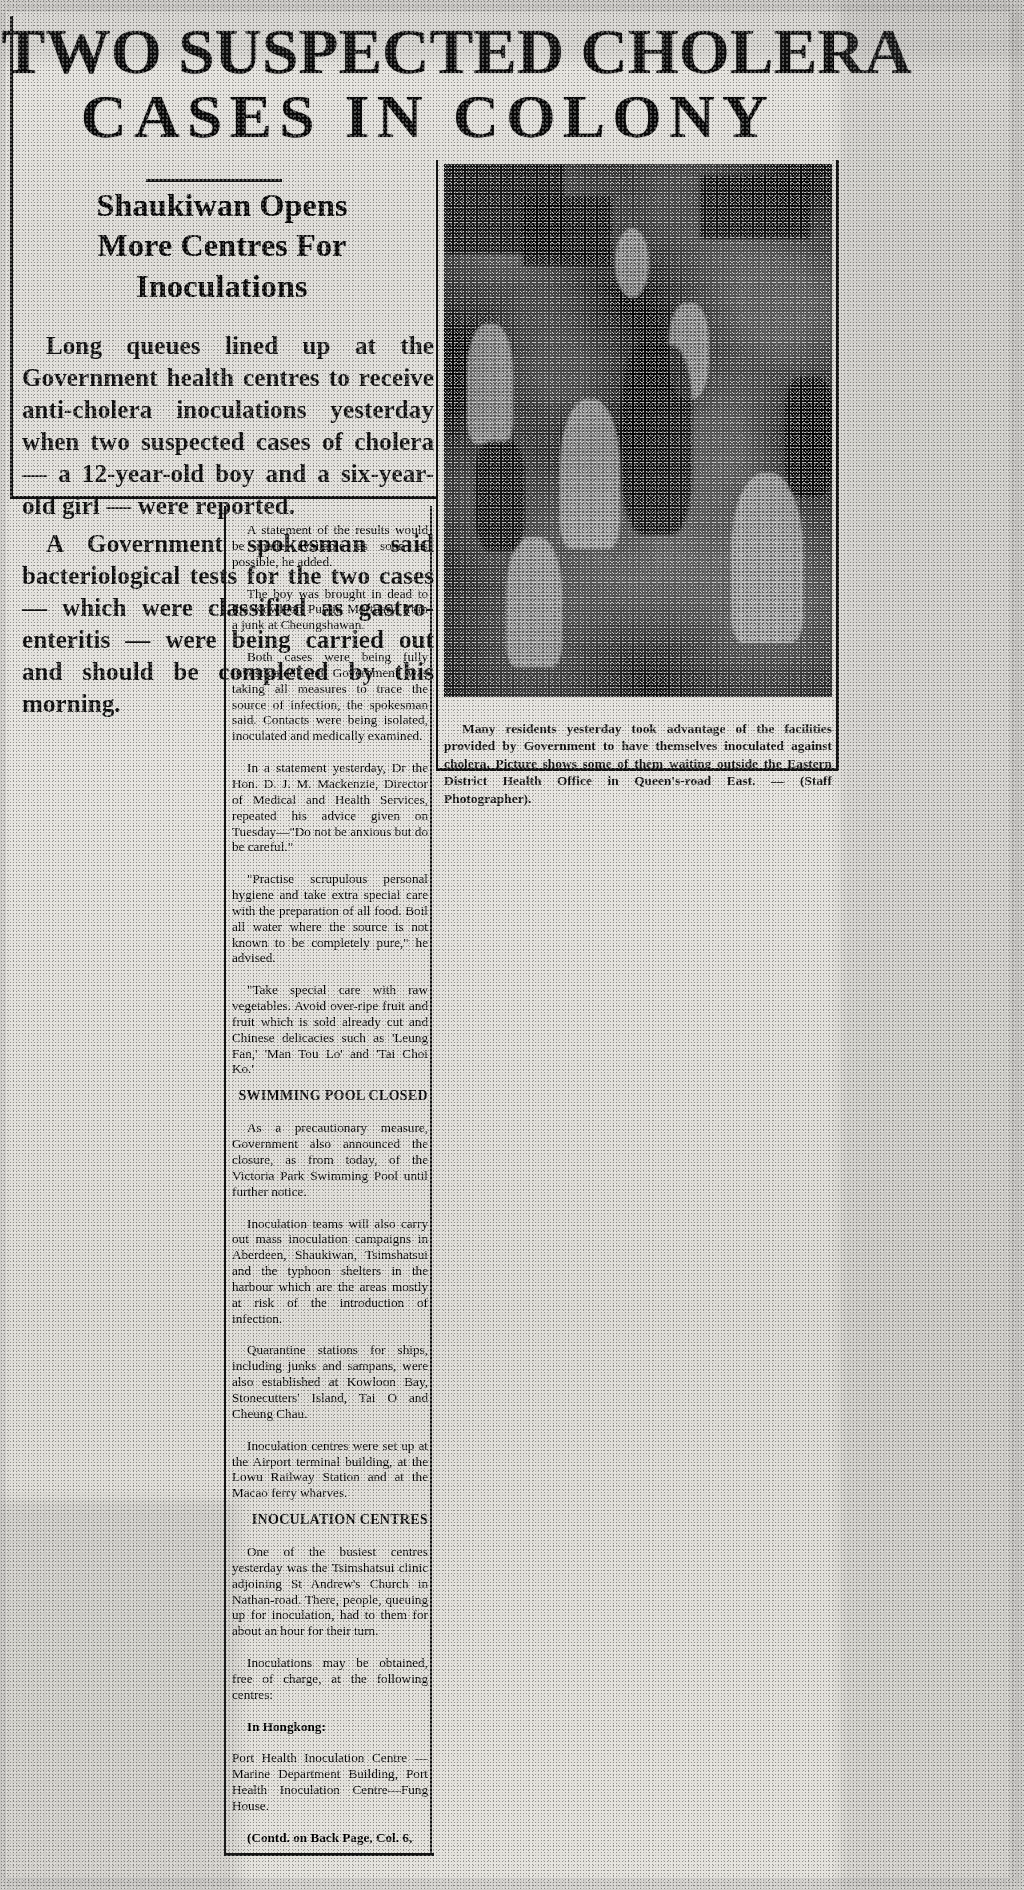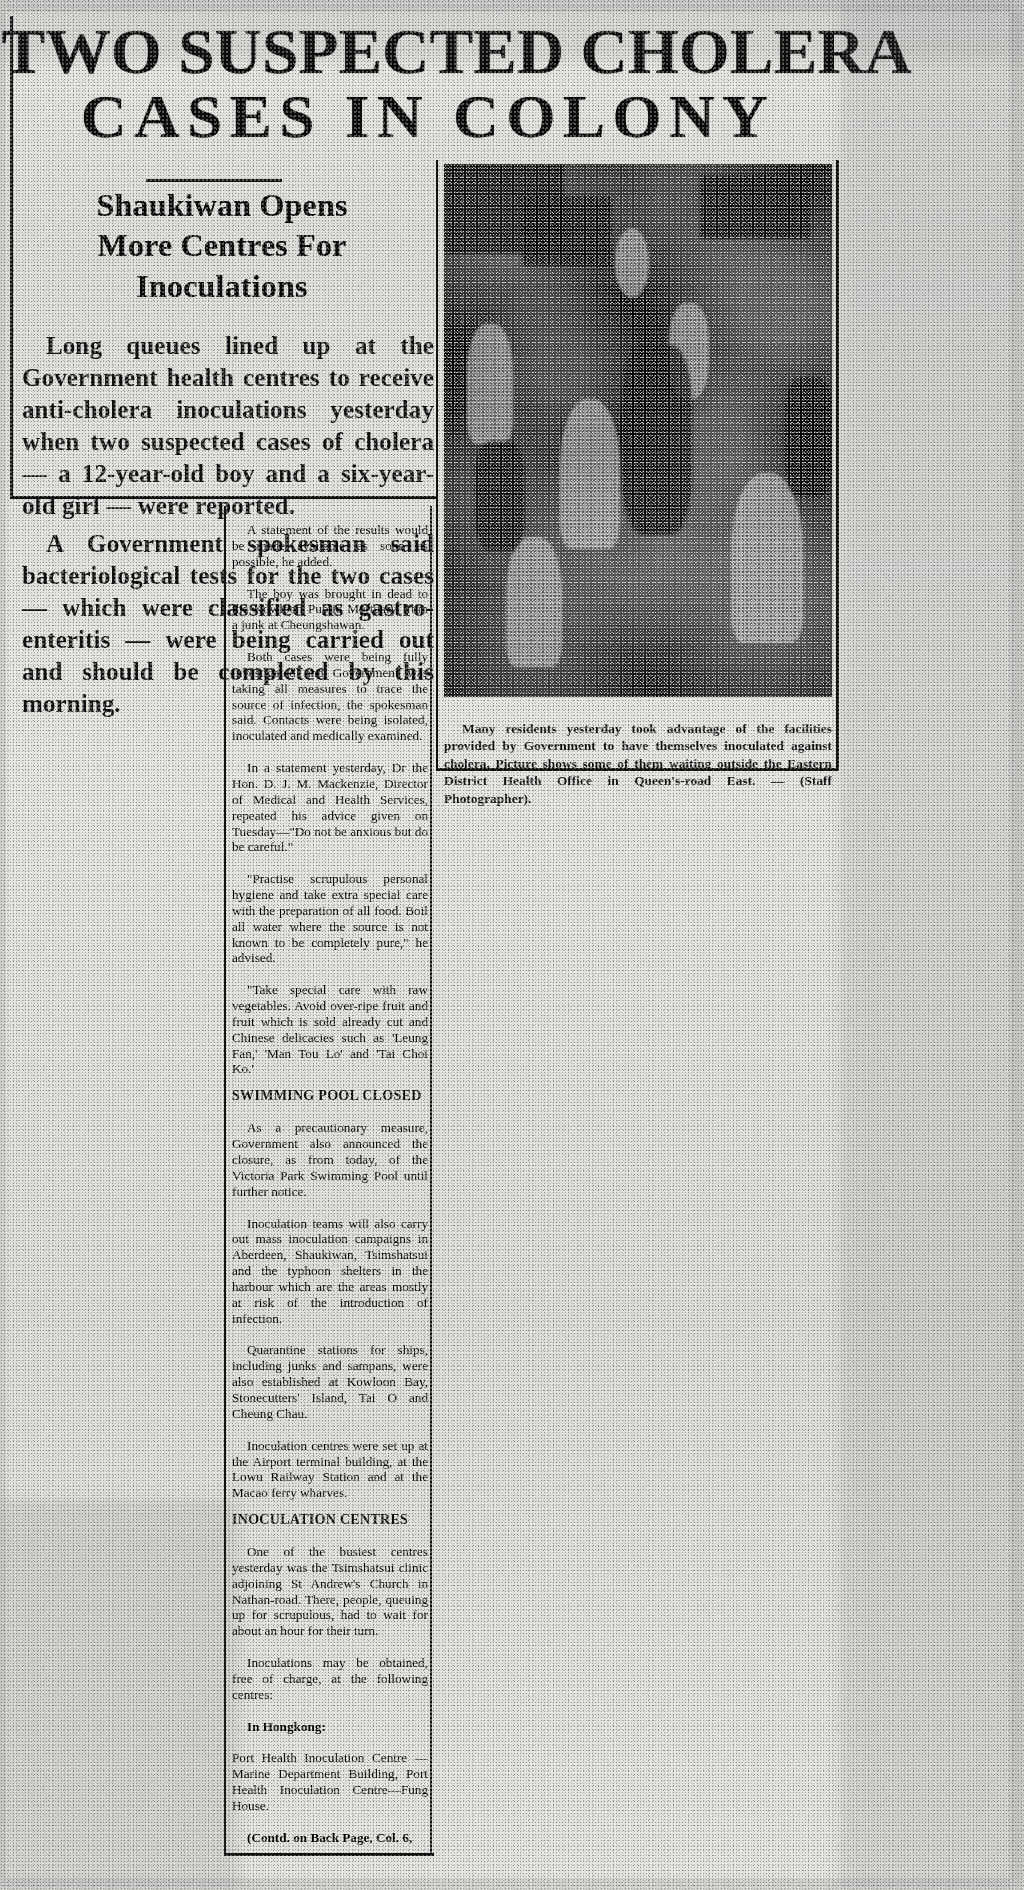--- a/index.html
+++ b/index.html
@@ -150,21 +150,21 @@
     letter-spacing: 0px;
     color: #000000;
   }
   #bodycol p.nind { text-indent: 0; }
   #bodycol h3 {
     margin: 11px 0 7px 0;
     font-family: "Liberation Serif", serif;
     font-weight: 700;
     font-size: 14px;
     letter-spacing: .3px;
-    text-align: left;
+    text-align: right;
     color: #0d0d0d;
   }
   #bodycol h3.ctr { }
   #bodycol p.tight { margin-bottom: 1px; }
   #bodycol p.bold { font-weight: 700; }
 
   
   #col-left-rule  { left: 224px; top: 506px; width: 2px; height: 1348px; }
   #col-right-rule { left: 430px; top: 506px; width: 2px; height: 1348px; }
   #col-bottom-rule{ left: 224px; top: 1853px; width: 210px; height: 3px; }
@@ -313,21 +313,21 @@
       <p>Both cases were being fully investigated and Government was taking all measures to trace the source of infection, the spokesman said. Contacts were being isolated, inoculated and medically examined.</p>
       <p>In a statement yesterday, Dr the Hon. D. J. M. Mackenzie, Director of Medical and Health Services, repeated his advice given on Tuesday—"Do not be anxious but do be careful."</p>
       <p>"Practise scrupulous personal hygiene and take extra special care with the preparation of all food. Boil all water where the source is not known to be completely pure," he advised.</p>
       <p>"Take special care with raw vegetables. Avoid over-ripe fruit and fruit which is sold already cut and Chinese delicacies such as 'Leung Fan,' 'Man Tou Lo' and 'Tai Choi Ko.'</p>
       <h3>SWIMMING POOL CLOSED</h3>
       <p>As a precautionary measure, Government also announced the closure, as from today, of the Victoria Park Swimming Pool until further notice.</p>
       <p>Inoculation teams will also carry out mass inoculation campaigns in Aberdeen, Shaukiwan, Tsimshatsui and the typhoon shelters in the harbour which are the areas mostly at risk of the introduction of infection.</p>
       <p>Quarantine stations for ships, including junks and sampans, were also established at Kowloon Bay, Stonecutters' Island, Tai O and Cheung Chau.</p>
       <p>Inoculation centres were set up at the Airport terminal building, at the Lowu Railway Station and at the Macao ferry wharves.</p>
       <h3 class="ctr">INOCULATION CENTRES</h3>
-      <p>One of the busiest centres yesterday was the Tsimshatsui clinic adjoining St Andrew's Church in Nathan-road. There, people, queuing up for scrupulous, had to wait for about an hour for their turn.</p>
+      <p>One of the busiest centres yesterday was the Tsimshatsui clinic adjoining St Andrew's Church in Nathan-road. There, people, queuing up for inoculation, had to them for about an hour for their turn.</p>
       <p>Inoculations may be obtained, free of charge, at the following centres:</p>
       <p class="bold tight">In Hongkong:</p>
       <p class="nind">Port Health Inoculation Centre —Marine Department Building, Port Health Inoculation Centre—Fung House.</p>
       <p class="bold tight">(Contd. on Back Page, Col. 6,</p>
     </div>
 
   <div class="smudge" style="left:0;top:0;width:1024px;height:60px;"></div>
   <div class="smudge" style="left:840px;top:0;width:184px;height:1890px;background:rgba(90,90,90,.12);"></div>
   <div class="smudge" style="left:0;top:1500px;width:240px;height:390px;background:rgba(90,90,90,.12);"></div>
   <div id="grain"></div>

